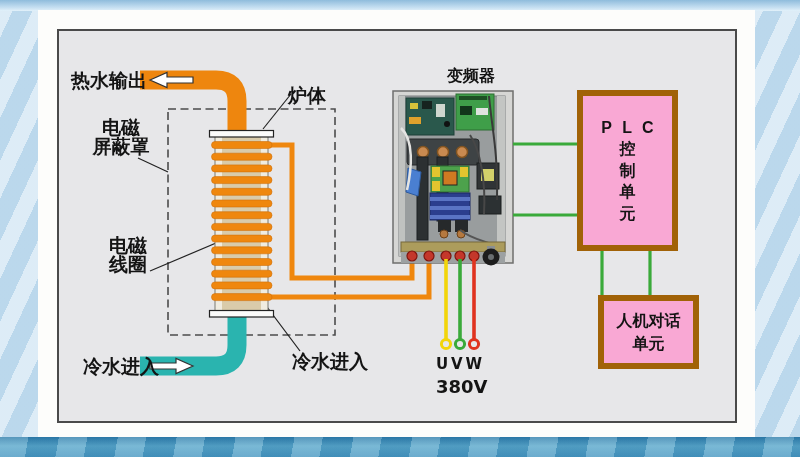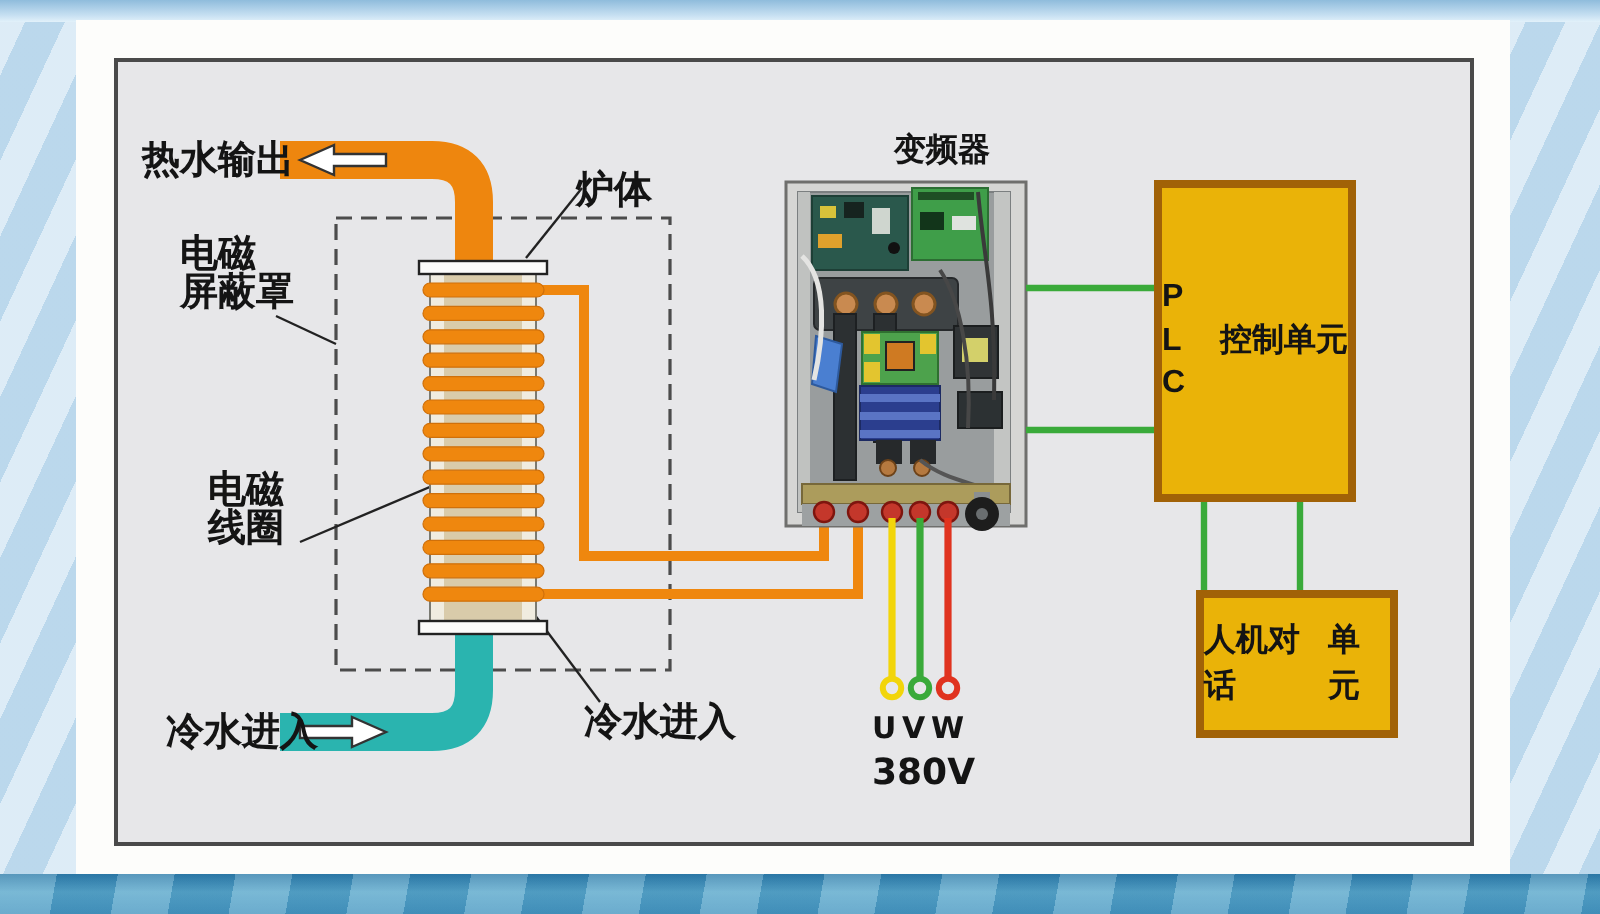--- a/index.html
+++ b/index.html
@@ -11,24 +11,24 @@
     background:linear-gradient(180deg,#8fbcdc,#c7e0f2 70%,#e2f1fa);}
   .bg-bottom{position:absolute;left:0;top:437px;width:800px;height:20px;
     background:linear-gradient(180deg,#2e7dab,#58a7cb 45%,#4697c1);}
   .bg-bottom::after{content:"";position:absolute;inset:0;
     background:repeating-linear-gradient(100deg,rgba(255,255,255,.20) 0 28px,rgba(10,60,110,.10) 28px 58px);}
   .card{position:absolute;left:38px;top:10px;width:717px;height:427px;background:#fdfdfb;}
   .panel{position:absolute;left:57px;top:29px;width:680px;height:394px;
     box-sizing:border-box;background:#e7e7e9;border:2px solid #4a4a4a;}
   svg{position:absolute;left:0;top:0;}
   .lbl{position:absolute;font-weight:700;font-size:19px;line-height:19px;color:#141414;white-space:nowrap;}
-  .lbl.ctr{text-align:left;white-space:normal;}
+  .lbl.ctr{text-align:center;white-space:normal;}
   .big{font-size:16px;}
-  .ctrlbox{position:absolute;box-sizing:border-box;background:#eab308;border:4px solid #a16207;
-    display:flex;align-items:center;justify-content:center;
+  .ctrlbox{position:absolute;box-sizing:border-box;background:#f9a8d4;border:6px solid #a16207;
+    display:flex;flex-direction:column;align-items:center;justify-content:center;
     font-weight:700;font-size:16px;color:#141414;}
   .plcbox{left:577px;top:90px;width:101px;height:161px;line-height:21.5px;}
   .plcbox .sp{word-spacing:6px;}
   .hmibox{left:577px;top:295px;width:101px;height:74px;line-height:23px;margin-left:21px;}
   .phases{position:absolute;left:436px;top:355px;width:46px;display:flex;justify-content:space-between;
     font-weight:700;font-size:15px;color:#141414;font-family:"DejaVu Sans","Liberation Sans",sans-serif;}
   .volt{position:absolute;left:436px;top:376px;font-weight:700;font-size:18px;color:#141414;
     font-family:"DejaVu Sans","Liberation Sans",sans-serif;}
   .dash{fill:none;stroke:#4c4c4c;stroke-width:1.6;stroke-dasharray:8 4.5;}
   .leader{stroke:#222;stroke-width:1.2;}

